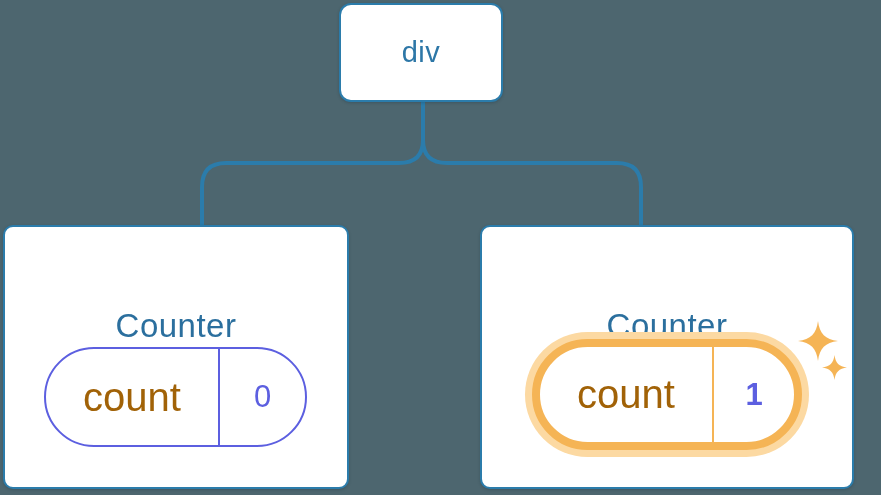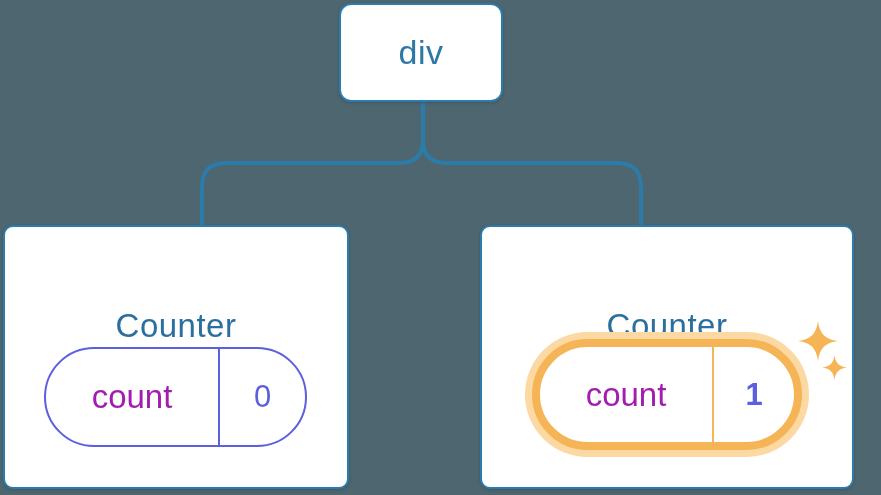--- a/index.html
+++ b/index.html
@@ -34,21 +34,21 @@
     top: 3px;
     width: 164px;
     height: 99px;
     border-radius: 12px;
     display: flex;
     align-items: center;
     justify-content: center;
   }
   .root-label {
     color: #2d77a7;
-    font-size: 34px;
+    font-size: 29px;
     font-weight: 500;
     letter-spacing: 0.5px;
   }
   .counter-node {
     top: 225px;
     height: 264px;
     border-radius: 10px;
   }
   .counter-left { left: 3px; width: 346px; }
   .counter-right { left: 480px; width: 374px; }
@@ -88,22 +88,22 @@
     border: 8px solid #f5b455;
     border-radius: 60px;
     box-shadow: 0 0 0 7px #fcd9a2;
   }
   .pill-highlight .pill-key { border-right: 2px solid #f5b455; }
   .pill-key {
     flex: 1;
     display: flex;
     align-items: center;
     justify-content: center;
-    color: #a21caf;
-    font-size: 33px;
+    color: #a16207;
+    font-size: 40px;
   }
   .pill-value {
     width: 85px;
     display: flex;
     align-items: center;
     justify-content: center;
     color: #5c5fe0;
     font-size: 31px;
   }
   .pill-highlight .pill-value { width: 80px; font-weight: 700; }

